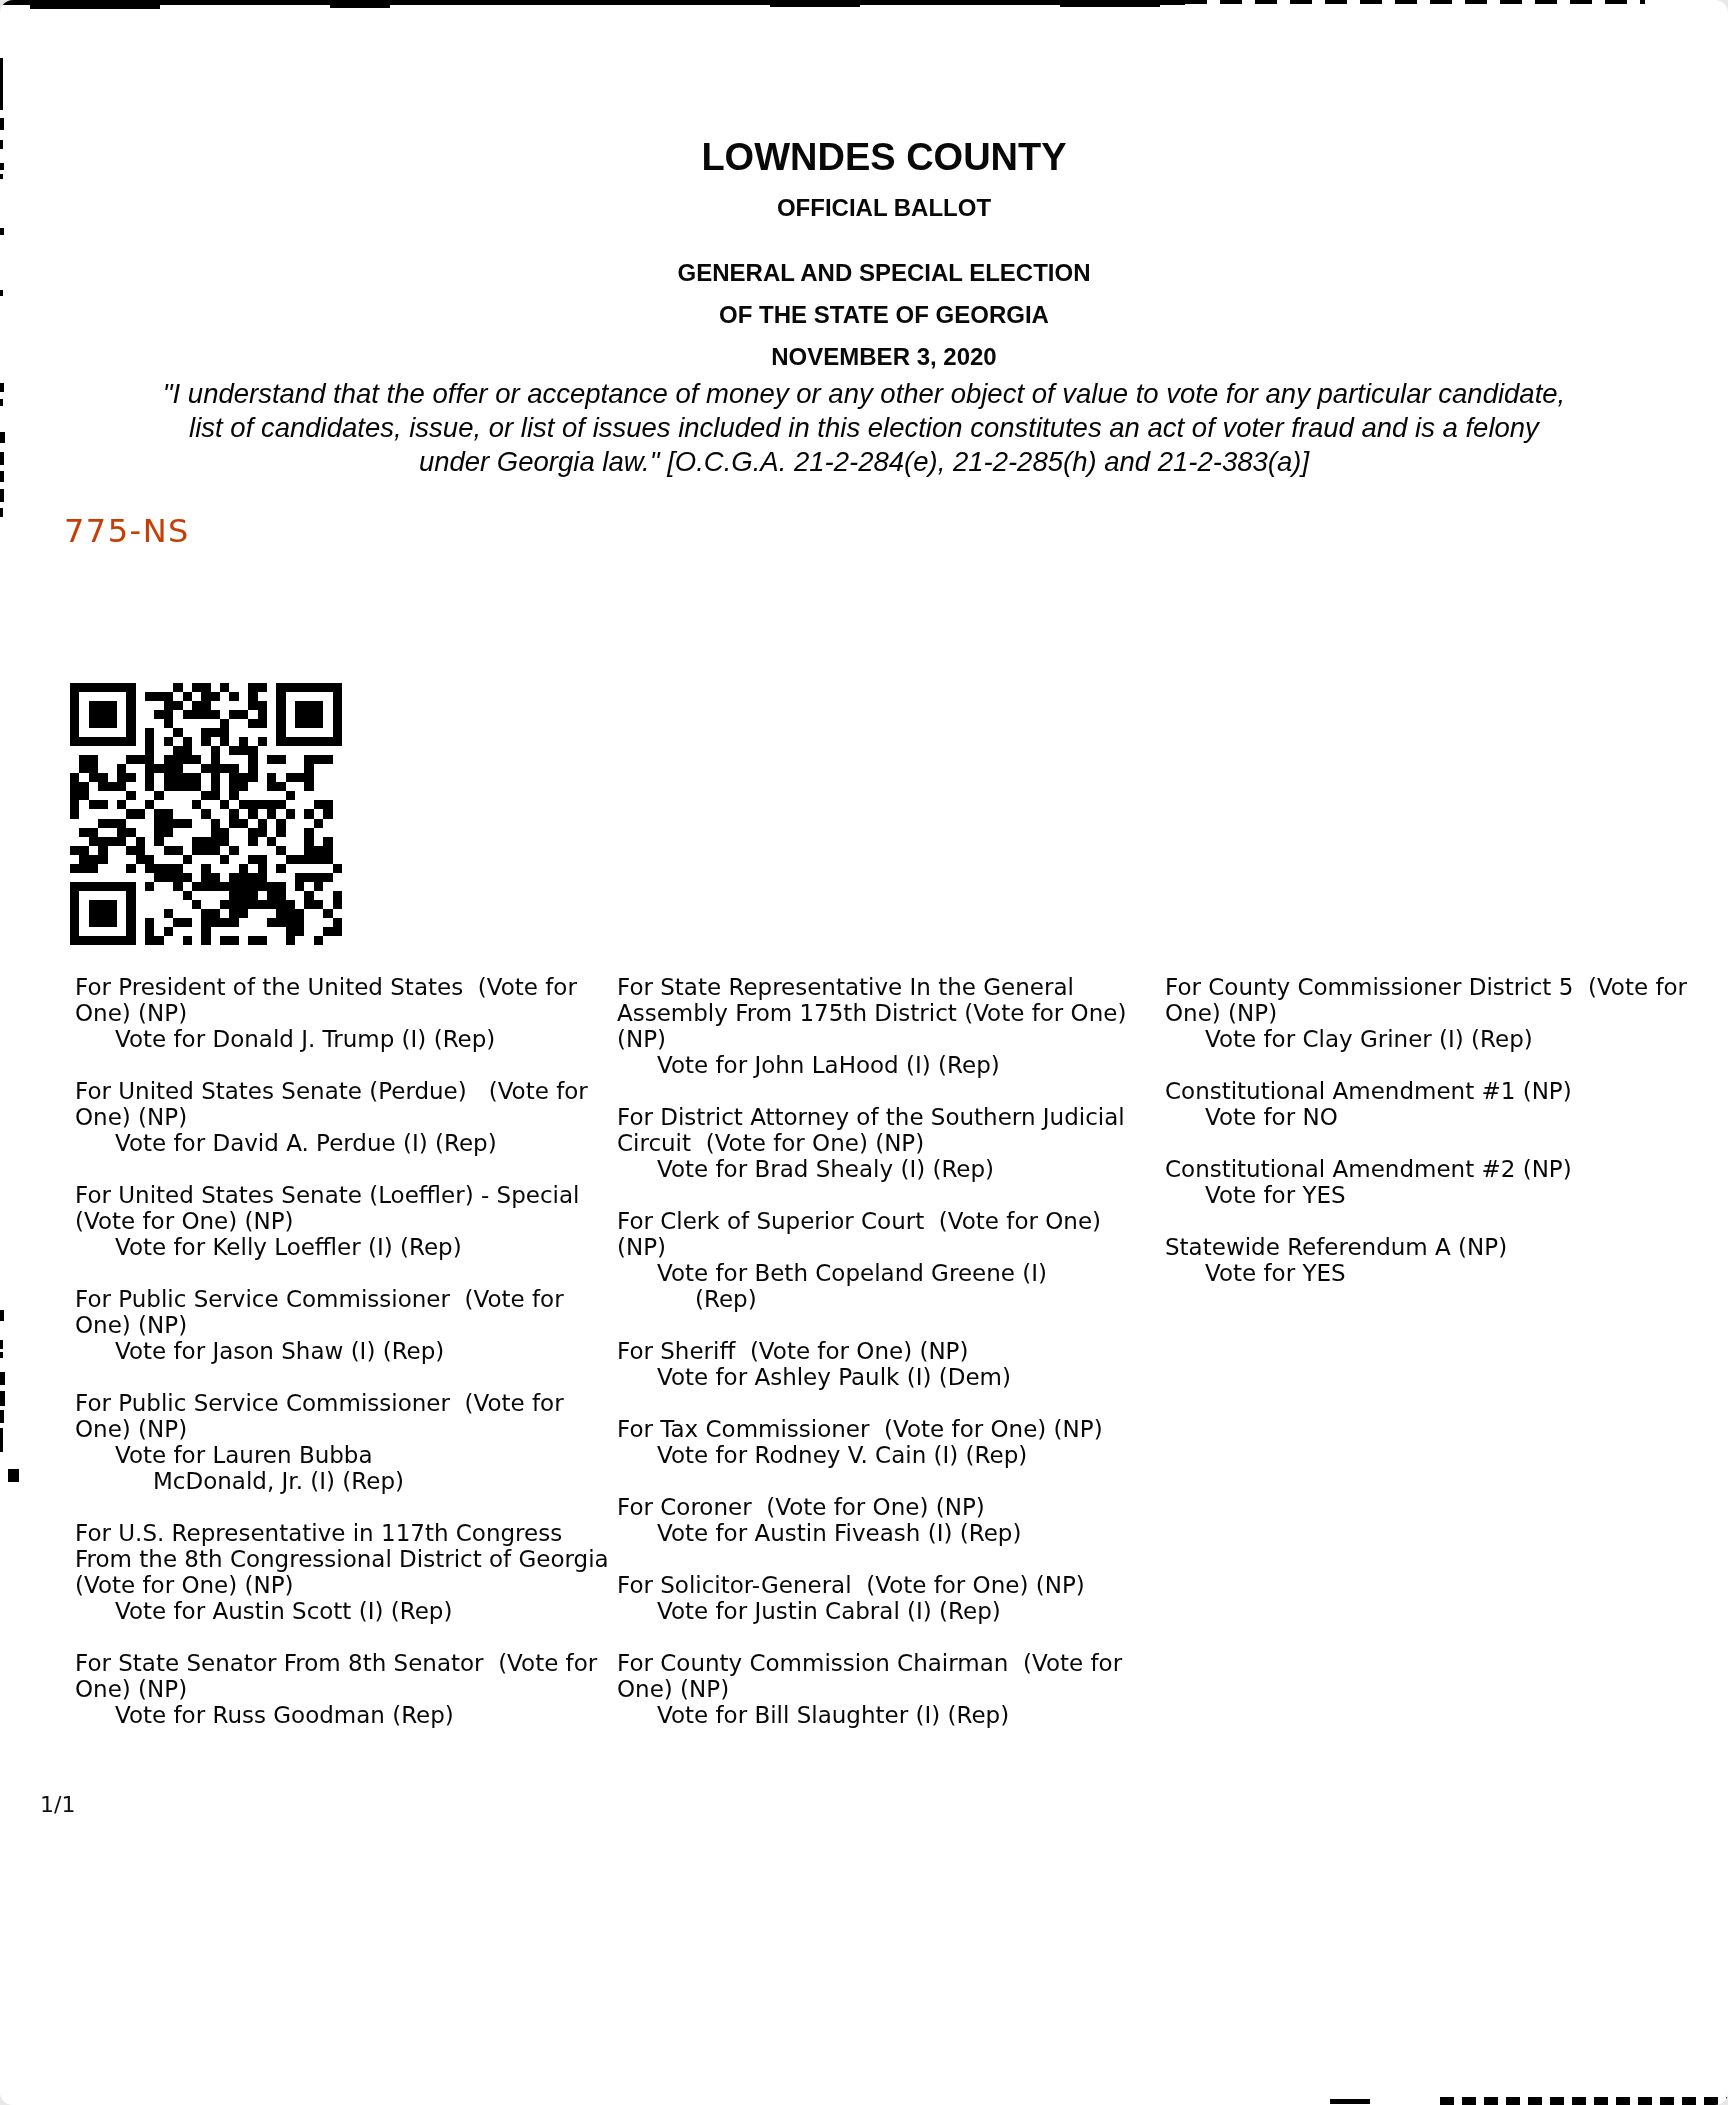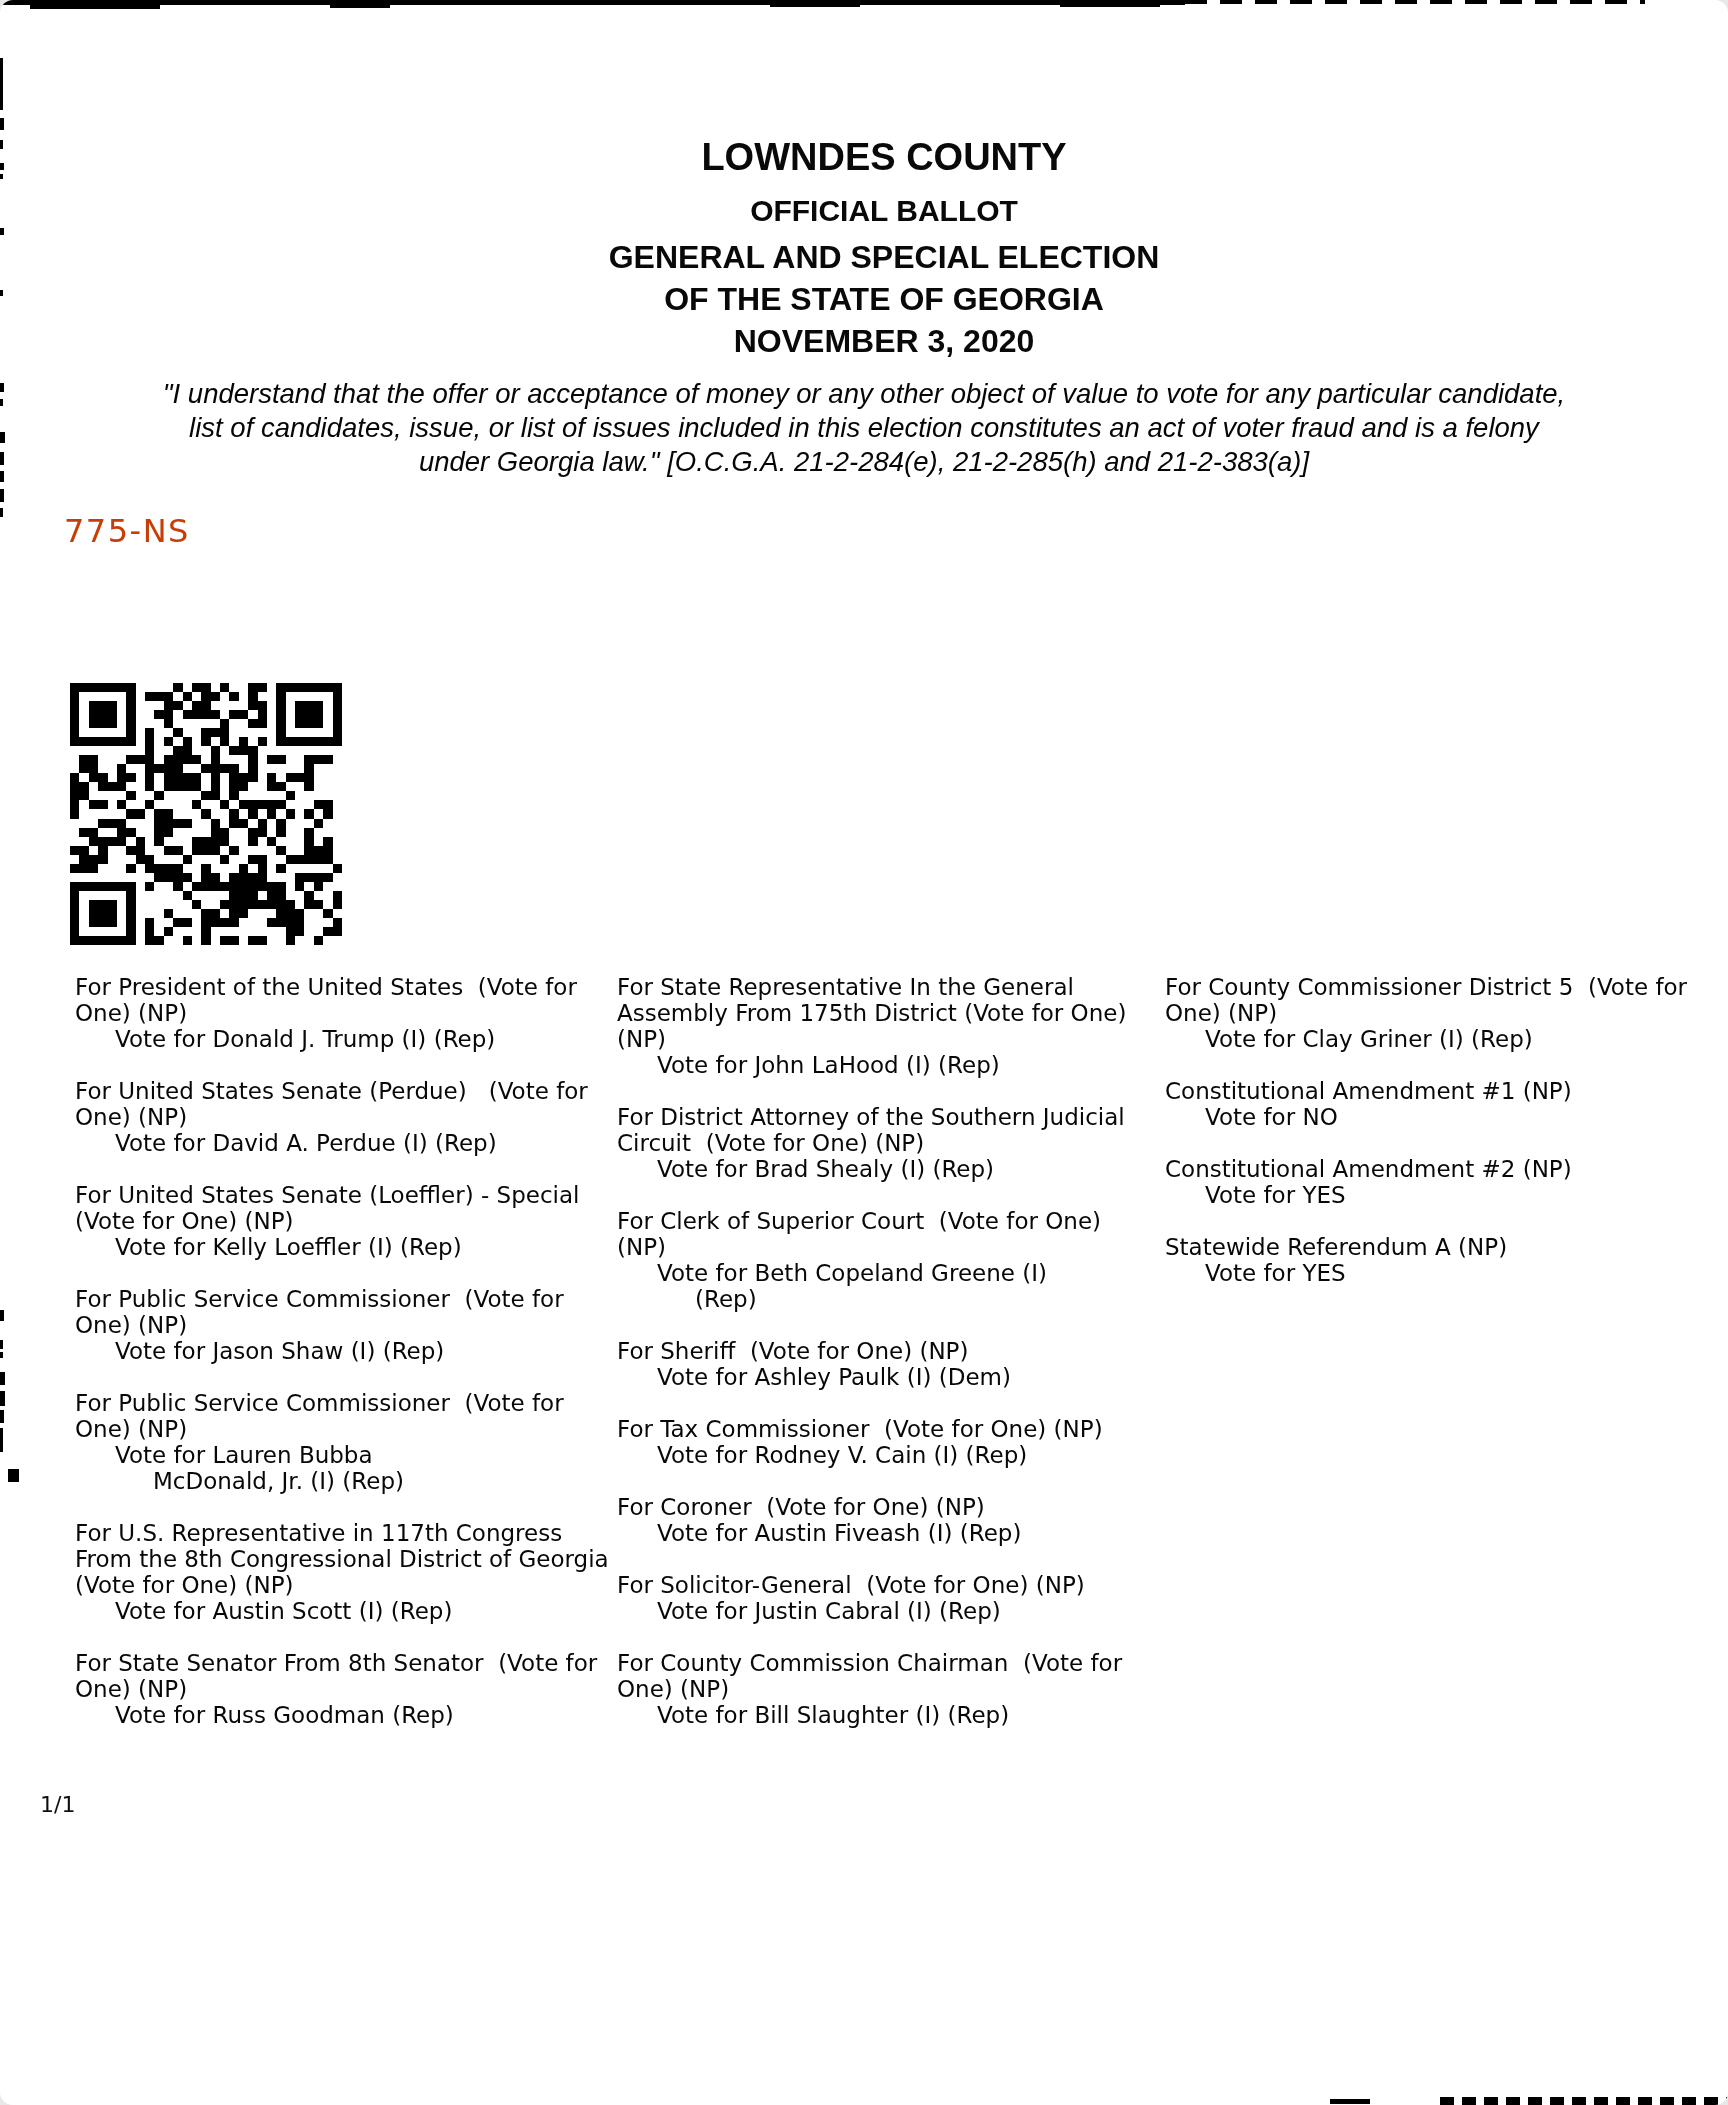--- a/index.html
+++ b/index.html
@@ -5,22 +5,22 @@
   html,body{margin:0;padding:0;background:#e8e8e8;}
   .page{
     position:relative;width:1728px;height:2105px;background:#ffffff;
     margin:0 auto;overflow:hidden;
     font-family:"DejaVu Sans",sans-serif;color:#101010;border-radius:13px;
   }
   .sheet{position:absolute;inset:0;filter:blur(0.28px) contrast(1.06);}
   
   .hdr-wrap{position:absolute;left:40px;width:1688px;text-align:center;font-family:"Liberation Sans",sans-serif;font-weight:bold;}
   .hdr-county{top:136px;font-size:38px;}
-  .hdr-ballot{top:194px;font-size:30px;}
-  .hdr-election{top:236px;font-size:32px;line-height:42px;}
+  .hdr-ballot{top:194px;font-size:24px;}
+  .hdr-election{top:252px;font-size:24px;line-height:42px;}
   
   .disclaimer{
     position:absolute;left:40px;top:377px;width:1648px;text-align:center;
     font-family:"Liberation Sans",sans-serif;font-style:italic;
     font-size:27.5px;line-height:34px;color:#0d0d0d;
   }
   
   .ballot-style{position:absolute;left:64px;top:512px;font-size:32px;letter-spacing:1.5px;color:#c2410c;}
   
   .qr{position:absolute;left:70px;top:683px;width:272px;height:262px;}

